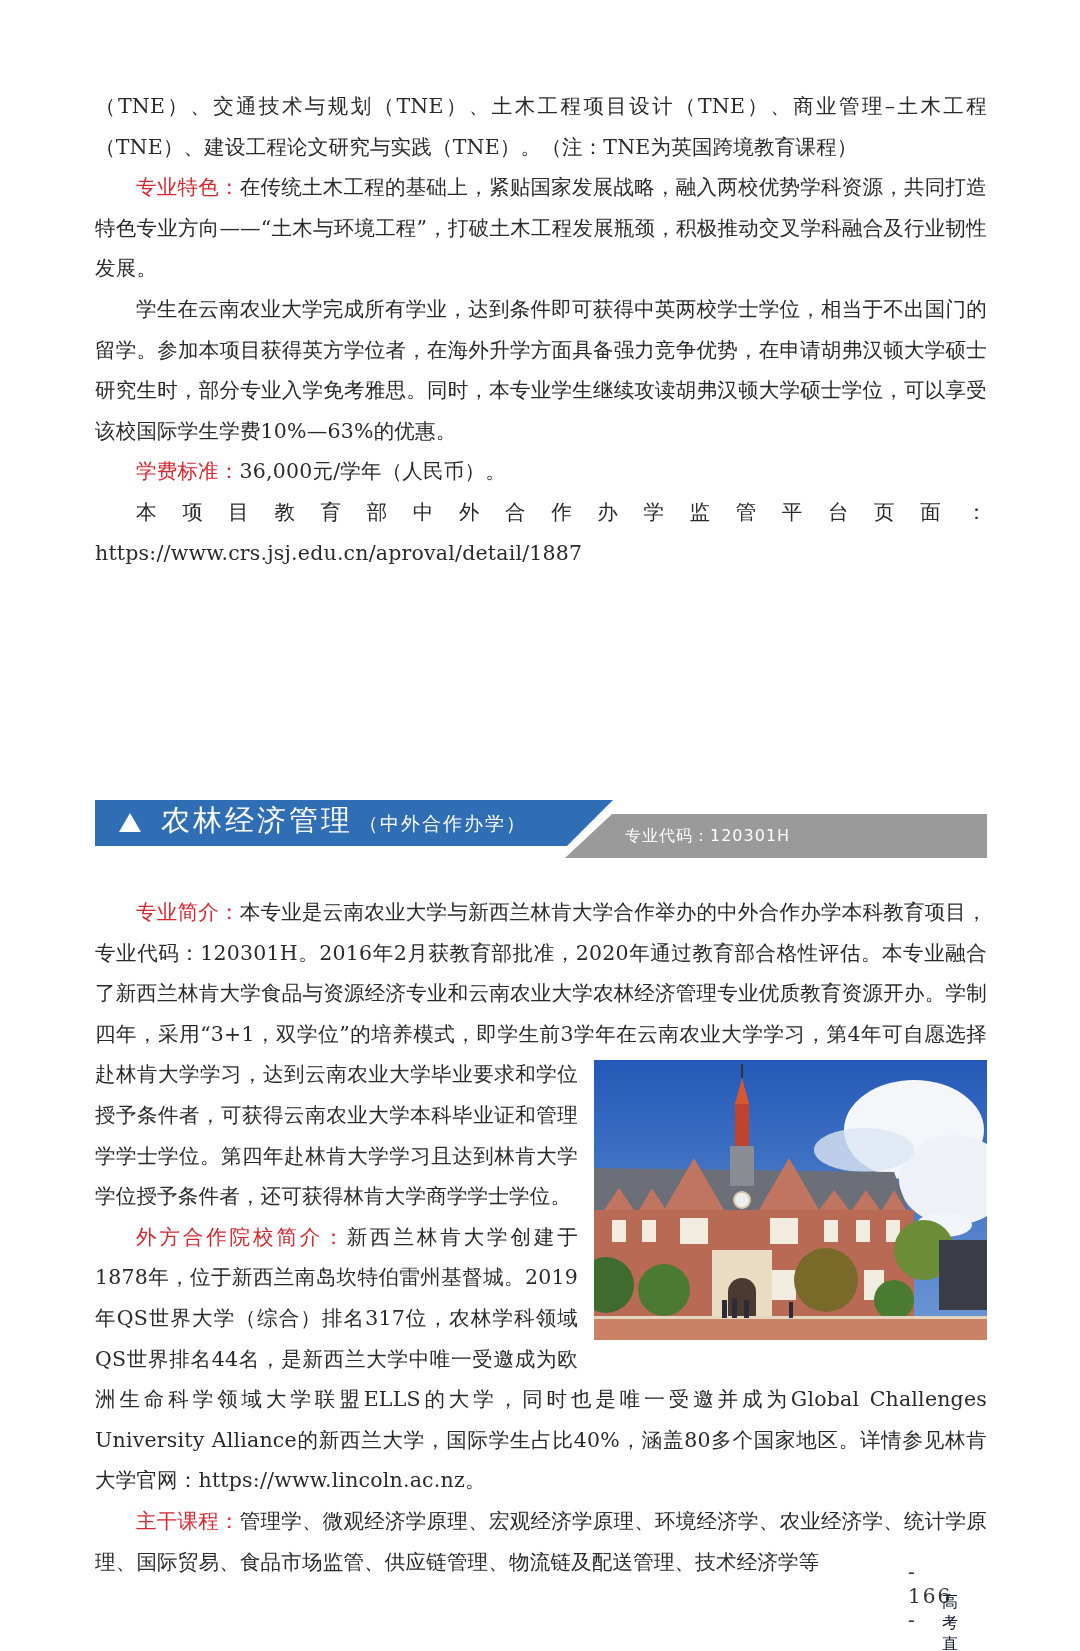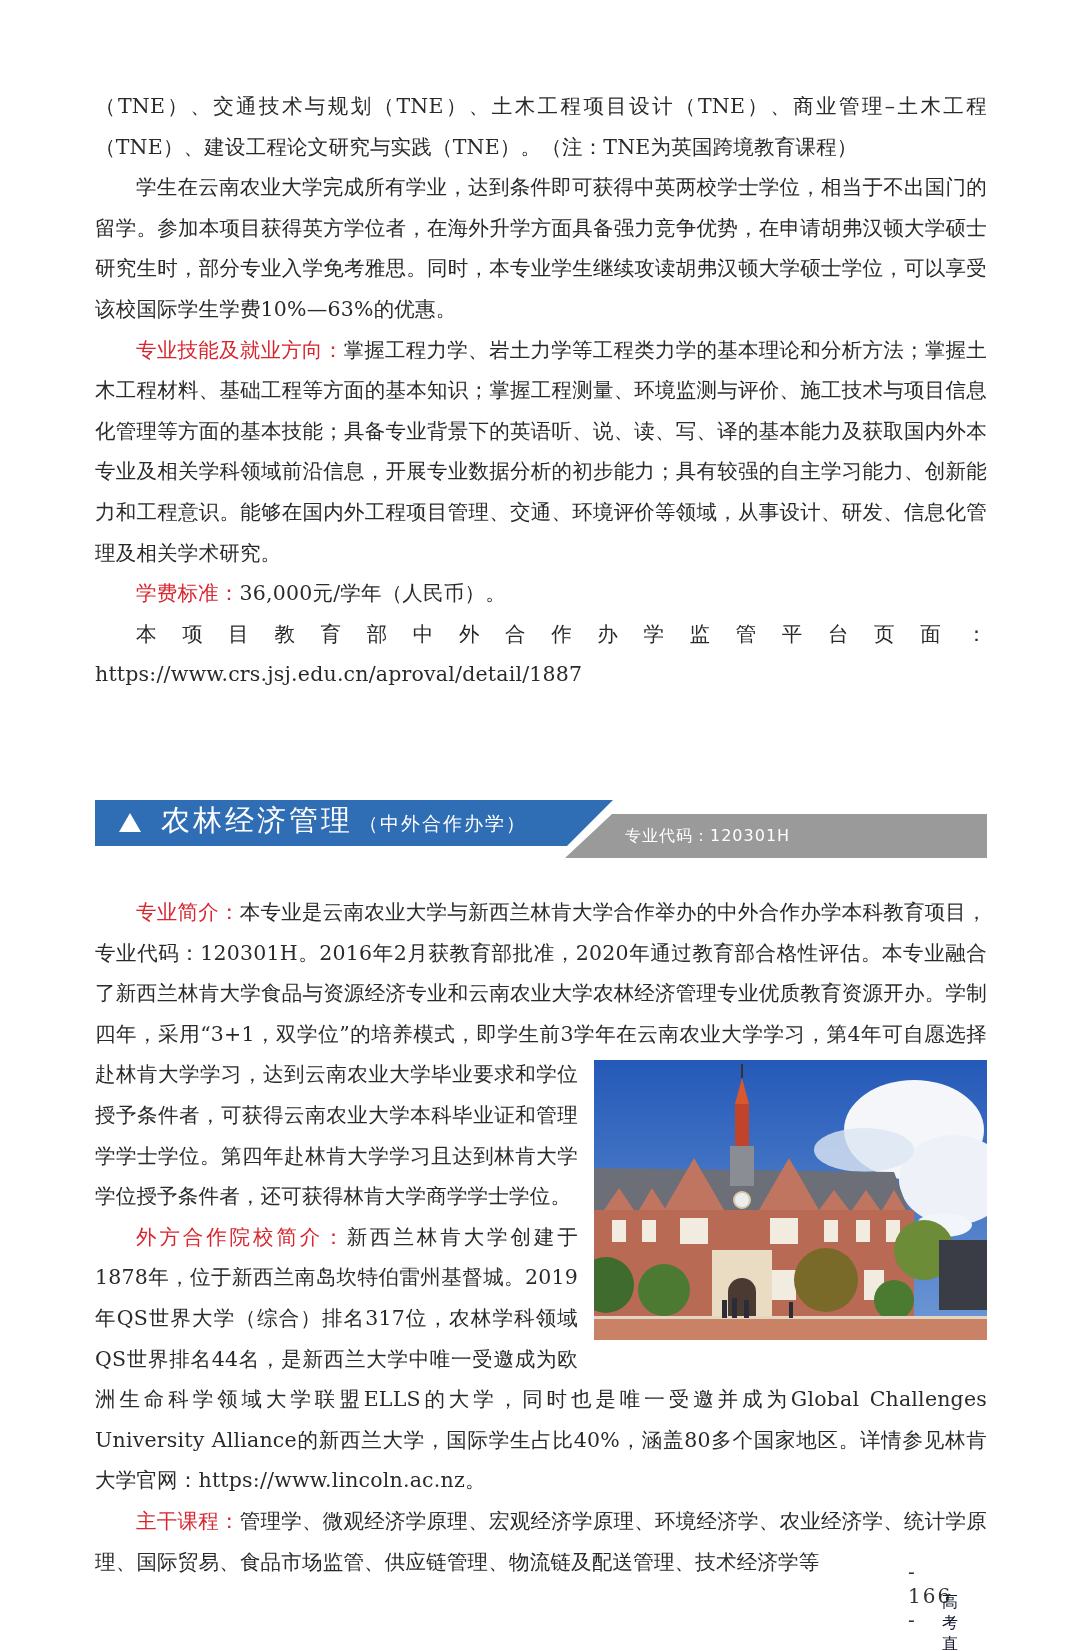--- a/index.html
+++ b/index.html
@@ -36,24 +36,24 @@
 </head>
 <body>
 
 <div class="page">
 
   <div class="block" id="block-top">
     <p class="p">
       <span>（TNE）、交通技术与规划（TNE）、土木工程项目设计（TNE）、商业管理–土木工程（TNE）、建设工程论文研究与实践（TNE）。（注：TNE为英国跨境教育课程）</span>
     </p>
     <p class="p indent">
-      <span>学生在云南农业大学完成所有学业，达到条件即可获得中英两校学士学位，相当于不出国门的留学。参加本项目获得英方学位者，在海外升学方面具备强力竞争优势，在申请胡弗汉顿大学硕士研究生时，部分专业入学免考雅思。同时，本专业学生继续攻读胡弗汉顿大学硕士学位，可以享受该校国际学生学费10%—63%的优惠。</span>
+      <span class="red">专业特色：</span><span>在传统土木工程的基础上，紧贴国家发展战略，融入两校优势学科资源，共同打造特色专业方向——“土木与环境工程”，打破土木工程发展瓶颈，积极推动交叉学科融合及行业韧性发展。</span>
     </p>
     <p class="p indent">
-      <span class="red">专业技能及就业方向：</span><span>掌握工程力学、岩土力学等工程类力学的基本理论和分析方法；掌握土木工程材料、基础工程等方面的基本知识；掌握工程测量、环境监测与评价、施工技术与项目信息化管理等方面的基本技能；具备专业背景下的英语听、说、读、写、译的基本能力及获取国内外本专业及相关学科领域前沿信息，开展专业数据分析的初步能力；具有较强的自主学习能力、创新能力和工程意识。能够在国内外工程项目管理、交通、环境评价等领域，从事设计、研发、信息化管理及相关学术研究。</span>
+      <span>学生在云南农业大学完成所有学业，达到条件即可获得中英两校学士学位，相当于不出国门的留学。参加本项目获得英方学位者，在海外升学方面具备强力竞争优势，在申请胡弗汉顿大学硕士研究生时，部分专业入学免考雅思。同时，本专业学生继续攻读胡弗汉顿大学硕士学位，可以享受该校国际学生学费10%—63%的优惠。</span>
     </p>
     <p class="p indent">
       <span class="red">学费标准：</span><span>36,000元/学年（人民币）。</span>
     </p>
     <p class="p indent">
       <span>本项目教育部中外合作办学监管平台页面：https://www.crs.jsj.edu.cn/aproval/detail/1887</span>
     </p>
   </div>
 
   <div class="banner">

